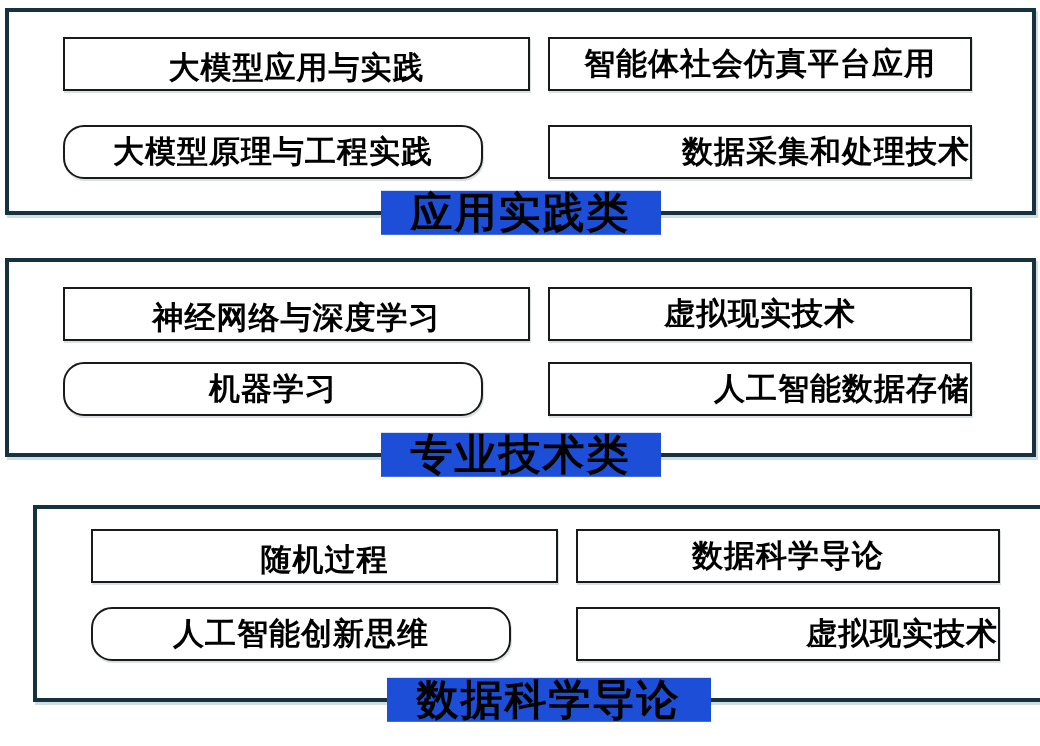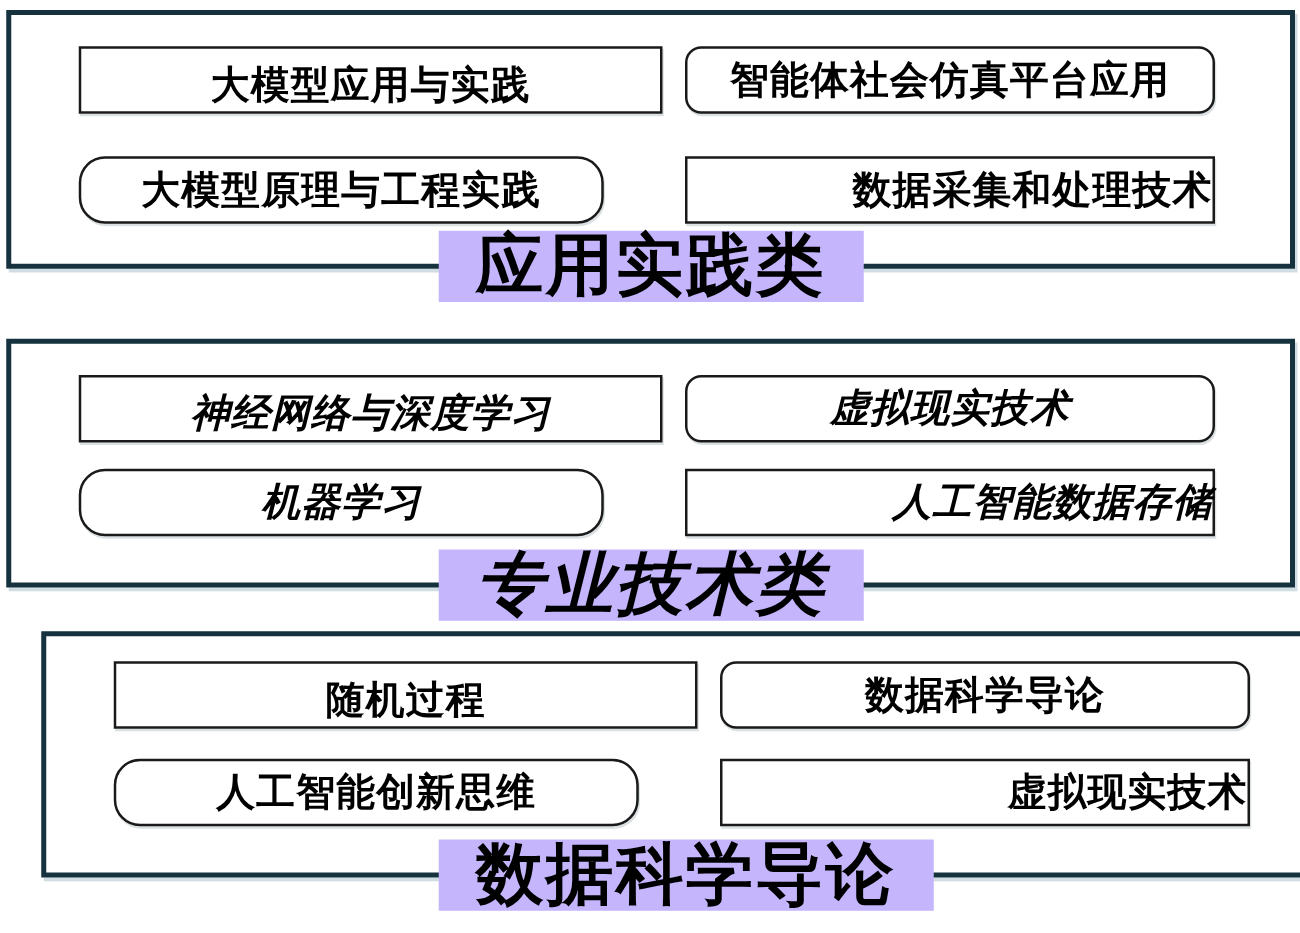--- a/index.html
+++ b/index.html
@@ -19,51 +19,51 @@
   .group {
     position: absolute;
     left: 5px;
     width: 1031px;
     border: 4px solid #15323e;
     box-sizing: border-box;
     background: #ffffff;
     box-shadow: 2px 3px 0 rgba(150, 180, 190, 0.45);
   }
   .group-1 { top: 8px;   height: 207px; --r1: 25px;  --r2: 113px; }
-  .group-2 { top: 271px; height: 199px; font-style: italic; --r1: 25px;  --r2: 100px; }
+  .group-2 { top: 258px; height: 199px; --r1: 25px;  --r2: 100px; }
   .group-3 { top: 505px; height: 197px; margin-left: 28px; --r1: 20px;  --r2: 98px;  }
 
   .course-box {
     position: absolute;
     height: 54px;
     border: 2px solid #1a1a1a;
     box-sizing: border-box;
     background: #ffffff;
     display: flex;
     align-items: center;
     justify-content: center;
     font-size: 31px;
     font-weight: bold;
     letter-spacing: 1px;
     white-space: nowrap;
     box-shadow: 1px 2px 0 rgba(110, 130, 140, 0.25);
   }
   .pos-tl { left: 54px;  top: var(--r1); width: 467px; align-items: flex-end; }
-  .pos-tr { left: 539px; top: var(--r1); width: 424px; border-radius: 13px; }
+  .pos-tr { left: 539px; top: var(--r1); width: 424px; }
   .pos-bl { left: 54px;  top: var(--r2); width: 420px; border-radius: 21px; }
   .pos-br { left: 539px; top: var(--r2); width: 424px; justify-content: flex-end; }
 
   .group-label {
     position: absolute;
     left: 50%;
     bottom: 0;
     transform: translate(-50%, 54%);
-    background: #c4b5fd;
+    background: #1d4ed8;
     padding: 0 30px;
-    font-size: 54px;
+    font-size: 42px;
     font-weight: bold;
     letter-spacing: 2px;
     line-height: 1.05;
     white-space: nowrap;
   }
 </style>
 </head>
 <body>
 
 <div class="canvas">

